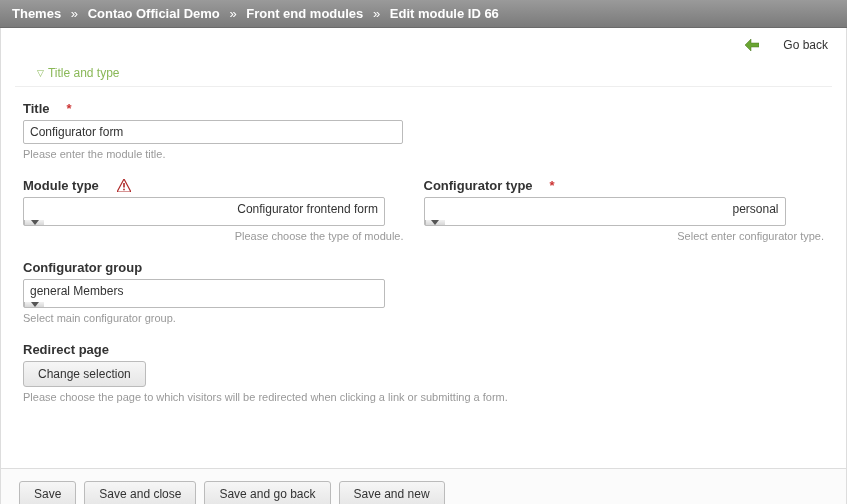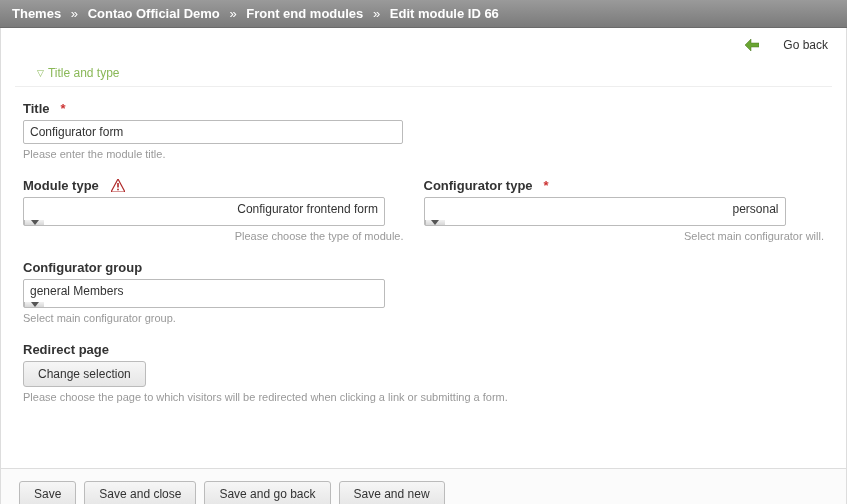--- a/index.html
+++ b/index.html
@@ -64,21 +64,21 @@
 .field-full { width: 100%; }
 .field-half { width: 50%; padding-right: 20px; text-align: right; }
 .field-half.right { padding-right: 0; padding-left: 0; }
 .label {
   font-weight: bold;
   color: #333;
   font-size: 13px;
   margin-bottom: 4px;
   display: flex;
   align-items: center;
-  gap: 10px;
+  gap: 16px;
 }
 .req { color: #cc3333; margin-left: 1px; }
 .warn-icon { display: inline-flex; margin-left: 2px; }
 input[type=text] {
   width: 380px;
   max-width: 100%;
   border: 1px solid #bbb;
   padding: 4px 6px;
   font-size: 12px;
   color: #333;
@@ -204,21 +204,21 @@
           <span class="req">*</span>
       </div>
       <div class="select-wrap">
         <div class="value">personal</div>
         <div class="dropdown-btn">
           <svg width="8" height="5" viewBox="0 0 8 5">
               <path d="M0 0 L8 0 L4 5 Z" fill="#555"></path>
             </svg>
         </div>
       </div>
-      <div class="help">Select main configurator will.</div>
+      <div class="help">Select enter configurator type.</div>
     </div>
 
     <div class="field field-full">
       <div class="label">
         <span>Configurator group</span>
       </div>
       <div class="select-wrap">
         <div class="value">general Members</div>
         <div class="dropdown-btn">
           <svg width="8" height="5" viewBox="0 0 8 5">

